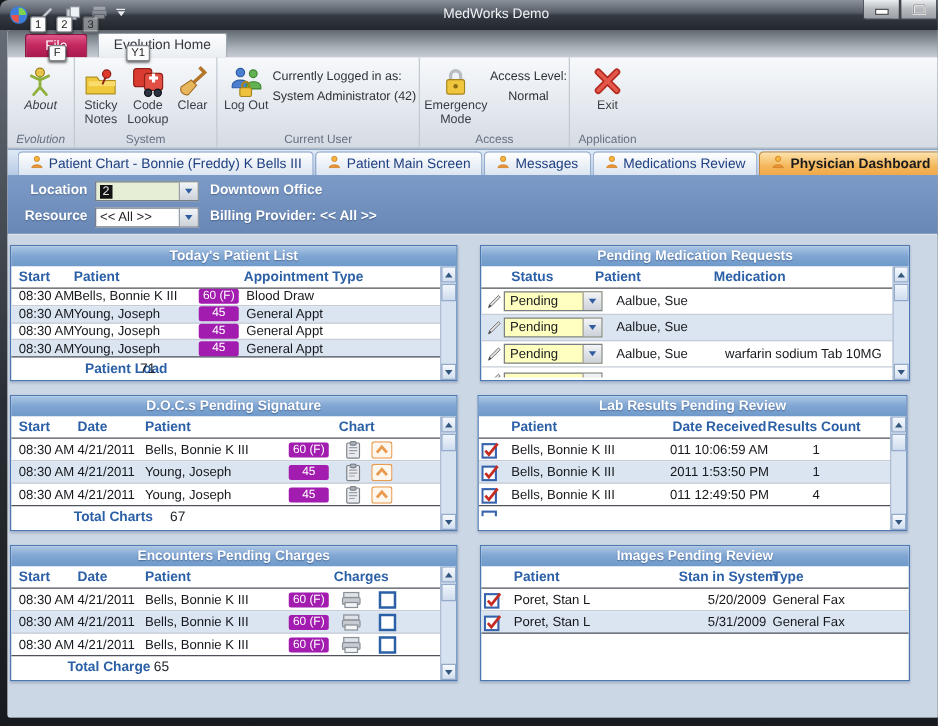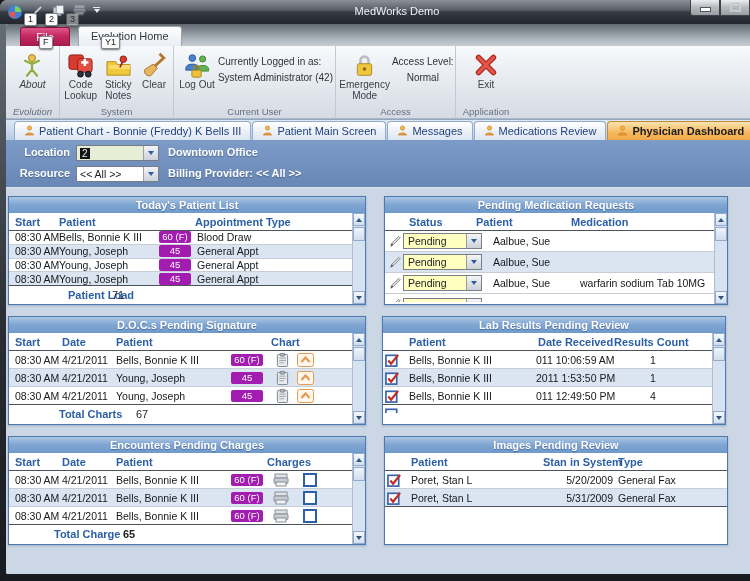--- a/index.html
+++ b/index.html
@@ -169,40 +169,40 @@
           </span>
           <span>About</span>
         </div>
         <div class="glabel">Evolution</div>
       </div>
 
       <div class="rgroup" style="width:114px;">
         <div class="rbtn" style="width:38px;">
           <span class="ricon">
             <svg viewBox="0 0 28 28" width="27" height="27">
+                  <path d="M2 10 L11 10 L13 13 L26 13 L26 24 L2 24 Z" fill="#f0c83c" stroke="#b08f1e"></path>
+                  <rect x="4" y="13.5" width="22" height="4" fill="#fadb6e"></rect>
+                  <circle cx="19" cy="7.5" r="3.4" fill="#e03a2e" stroke="#8f1f17"></circle>
+                  <path d="M18 10.5 L15.5 16" stroke="#8f1f17" stroke-width="1.6"></path>
+                </svg>
+          </span>
+          <span>Sticky Notes</span>
+        </div>
+        <div class="rbtn" style="width:38px;">
+          <span class="ricon">
+            <svg viewBox="0 0 28 28" width="27" height="27">
                   <rect x="2" y="3" width="15" height="15" rx="2.5" fill="#d93b30" stroke="#8f1f17"></rect>
                   <rect x="11" y="7" width="15" height="14" rx="2.5" fill="#e14f44" stroke="#8f1f17"></rect>
                   <rect x="14.8" y="9.5" width="7.4" height="2.6" fill="#fff"></rect>
                   <rect x="17.2" y="7.1" width="2.6" height="7.4" fill="#fff"></rect>
                   <circle cx="14" cy="23" r="3" fill="#2b3240" stroke="#11151c"></circle>
                   <circle cx="22" cy="23" r="3" fill="#2b3240" stroke="#11151c"></circle>
                 </svg>
           </span>
           <span>Code Lookup</span>
-        </div>
-        <div class="rbtn" style="width:38px;">
-          <span class="ricon">
-            <svg viewBox="0 0 28 28" width="27" height="27">
-                  <path d="M2 10 L11 10 L13 13 L26 13 L26 24 L2 24 Z" fill="#f0c83c" stroke="#b08f1e"></path>
-                  <rect x="4" y="13.5" width="22" height="4" fill="#fadb6e"></rect>
-                  <circle cx="19" cy="7.5" r="3.4" fill="#e03a2e" stroke="#8f1f17"></circle>
-                  <path d="M18 10.5 L15.5 16" stroke="#8f1f17" stroke-width="1.6"></path>
-                </svg>
-          </span>
-          <span>Sticky Notes</span>
         </div>
         <div class="rbtn" style="width:34px;">
           <span class="ricon">
             <svg viewBox="0 0 28 28" width="26" height="26">
                   <path d="M20 2 L24.5 6.5 L14 16" stroke="#b5762c" stroke-width="3" fill="none"></path>
                   <path d="M13 13 L17.5 17.5 L10.5 25.5 C6 26.5 2.8 23 4.2 18.8 Z" fill="#e8b65c" stroke="#a3702a"></path>
                 </svg>
           </span>
           <span>Clear</span>
         </div>
@@ -645,21 +645,21 @@
                     <rect x="1" y="5" width="14" height="5.5" rx="1" fill="#c7ccd3" stroke="#8a9097"></rect>
                     <rect x="3" y="9" width="10" height="4" fill="#f2f4f6" stroke="#8a9097"></rect>
                   </svg>
                 </span>
             <span class="ricn" style="left:294px;">
                   <span class="ckempty"></span>
                 </span>
           </div>
           <div class="pfoot">
             <span class="flabel" style="left:45px;">Total Charge</span>
-            <span class="fvalue" style="left:114px;font-weight:bold;">65</span>
+            <span class="fvalue" style="left:114px;">65</span>
           </div>
           <div class="vscroll">
             <div class="sarr up">
                   <span class="tu"></span>
                 </div>
             <div class="sthumb"></div>
             <div class="sarr down">
                   <span class="td"></span>
                 </div>
           </div>

